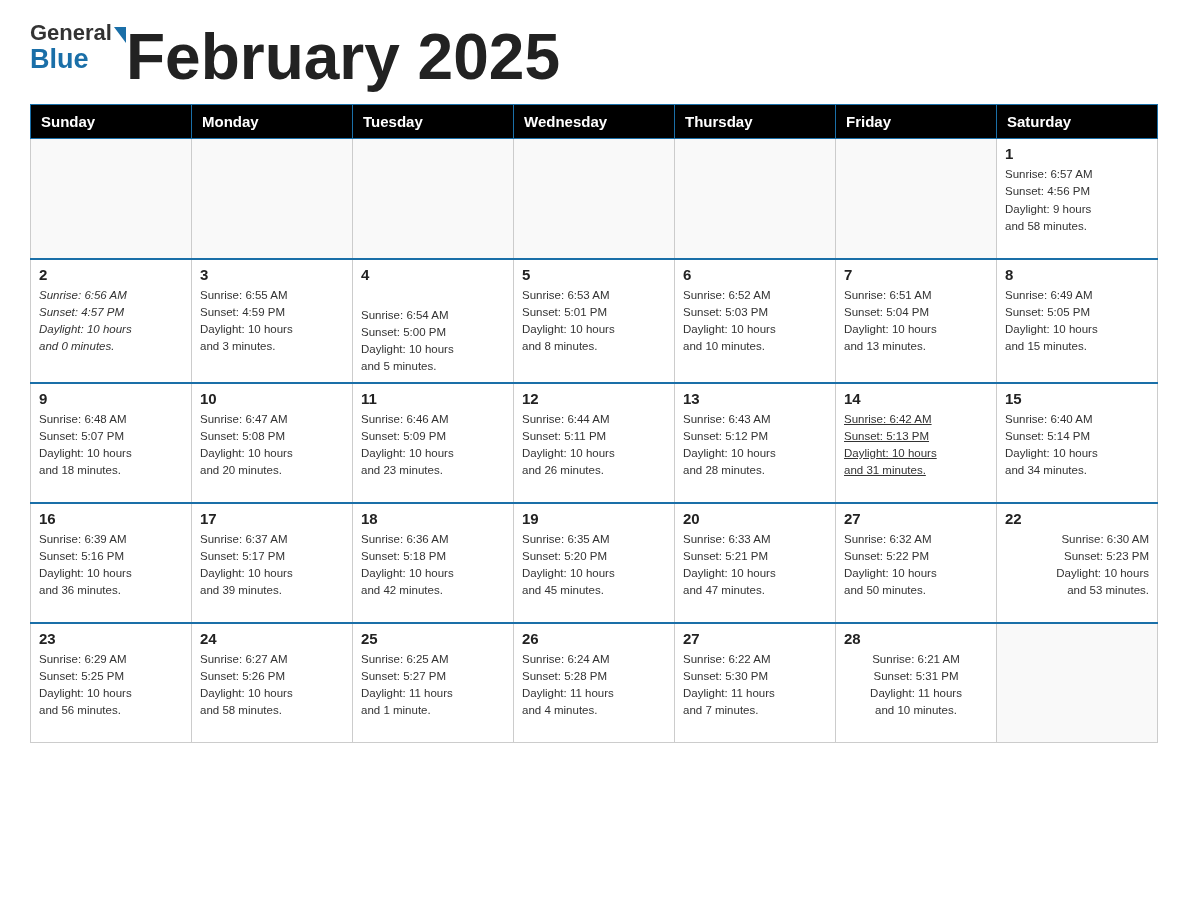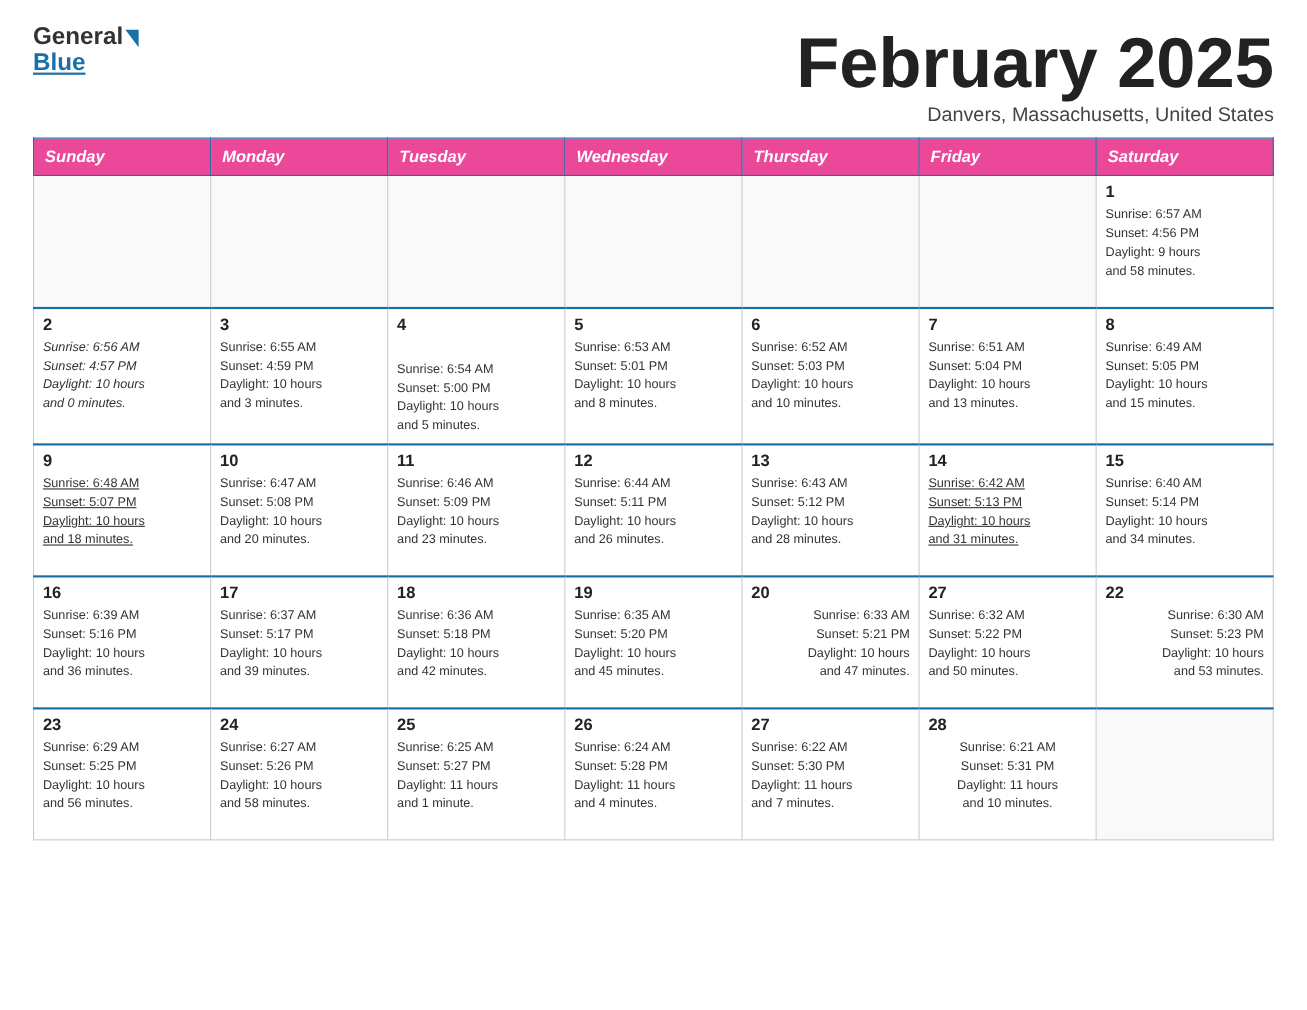--- a/index.html
+++ b/index.html
@@ -5,21 +5,20 @@
     * { box-sizing: border-box; margin: 0; padding: 0; }
     body {
       font-family: Arial, sans-serif;
       background: #fff;
       padding: 20px 30px;
       width: 1188px;
       min-height: 918px;
     }
     .header {
       display: flex;
-      justify-content: space-between;
       align-items: flex-start;
       margin-bottom: 10px;
     }
     .logo {
       display: flex;
       flex-direction: column;
       align-items: flex-start;
     }
     .logo-top {
       display: flex;
@@ -33,52 +32,50 @@
     .logo-arrow {
       width: 0;
       height: 0;
       border-left: 12px solid transparent;
       border-right: 0px solid transparent;
       border-top: 16px solid #1a6fa8;
       margin-left: 2px;
       margin-top: 4px;
     }
     .logo-blue {
-      font-size: 22px;
+      font-size: 27px;
       font-weight: bold;
       color: #1a6fa8;
       margin-top: -2px;
-      text-decoration: underline;
     }
     .title-section {
       text-align: right;
     }
     .month-title {
       font-size: 64px;
       font-weight: bold;
       color: #222;
     }
     .location {
       font-size: 18px;
       color: #444;
     }
     .calendar {
       width: 100%;
       border-collapse: collapse;
       margin-top: 10px;
     }
     .calendar th {
-      background-color: #ec4899;
+      background-color: #000000;
       color: #fff;
       font-size: 15px;
       font-weight: bold;
       padding: 8px 10px;
       text-align: left;
       border: 1px solid #1a6fa8;
-      font-style: italic;
     }
     .calendar td {
       vertical-align: top;
       border: 1px solid #ccc;
       padding: 6px 8px;
       width: 14.28%;
       min-height: 110px;
       font-size: 12px;
       color: #333;
     }
@@ -110,21 +107,20 @@
 <div class="header">
   <div class="logo">
     <div class="logo-top">
       <span class="logo-general">General</span>
       <div class="logo-arrow"></div>
     </div>
     <span class="logo-blue">Blue</span>
   </div>
   <div class="title-section">
     <div class="month-title">February 2025</div>
-    <div class="location">Danvers, Massachusetts, United States</div>
   </div>
 </div>
 
 <table class="calendar">
   <thead>
     <tr>
     <th>Sunday</th>
         <th>Monday</th>
         <th>Tuesday</th>
         <th>Wednesday</th>
@@ -196,21 +192,21 @@
           <span class="day-number">8</span>
           <div class="day-info" style="white-space: pre-line;">Sunrise: 6:49 AM
 Sunset: 5:05 PM
 Daylight: 10 hours
 and 15 minutes.</div>
         </td>
       </tr>
       <tr class="week-row row-divider">
         <td>
           <span class="day-number">9</span>
-          <div class="day-info" style="white-space: pre-line; text-decoration: underline;">Sunrise: 6:48 AM
+          <div class="day-info" style="white-space: pre-line;">Sunrise: 6:48 AM
 Sunset: 5:07 PM
 Daylight: 10 hours
 and 18 minutes.</div>
         </td>
         <td>
           <span class="day-number">10</span>
           <div class="day-info" style="white-space: pre-line;">Sunrise: 6:47 AM
 Sunset: 5:08 PM
 Daylight: 10 hours
 and 20 minutes.</div>
@@ -275,21 +271,21 @@
         </td>
         <td>
           <span class="day-number">19</span>
           <div class="day-info" style="white-space: pre-line;">Sunrise: 6:35 AM
 Sunset: 5:20 PM
 Daylight: 10 hours
 and 45 minutes.</div>
         </td>
         <td>
           <span class="day-number">20</span>
-          <div class="day-info" style="white-space: pre-line; text-align: right;">Sunrise: 6:33 AM
+          <div class="day-info" style="white-space: pre-line;">Sunrise: 6:33 AM
 Sunset: 5:21 PM
 Daylight: 10 hours
 and 47 minutes.</div>
         </td>
         <td>
           <span class="day-number">27</span>
           <div class="day-info" style="white-space: pre-line;">Sunrise: 6:32 AM
 Sunset: 5:22 PM
 Daylight: 10 hours
 and 50 minutes.</div>

